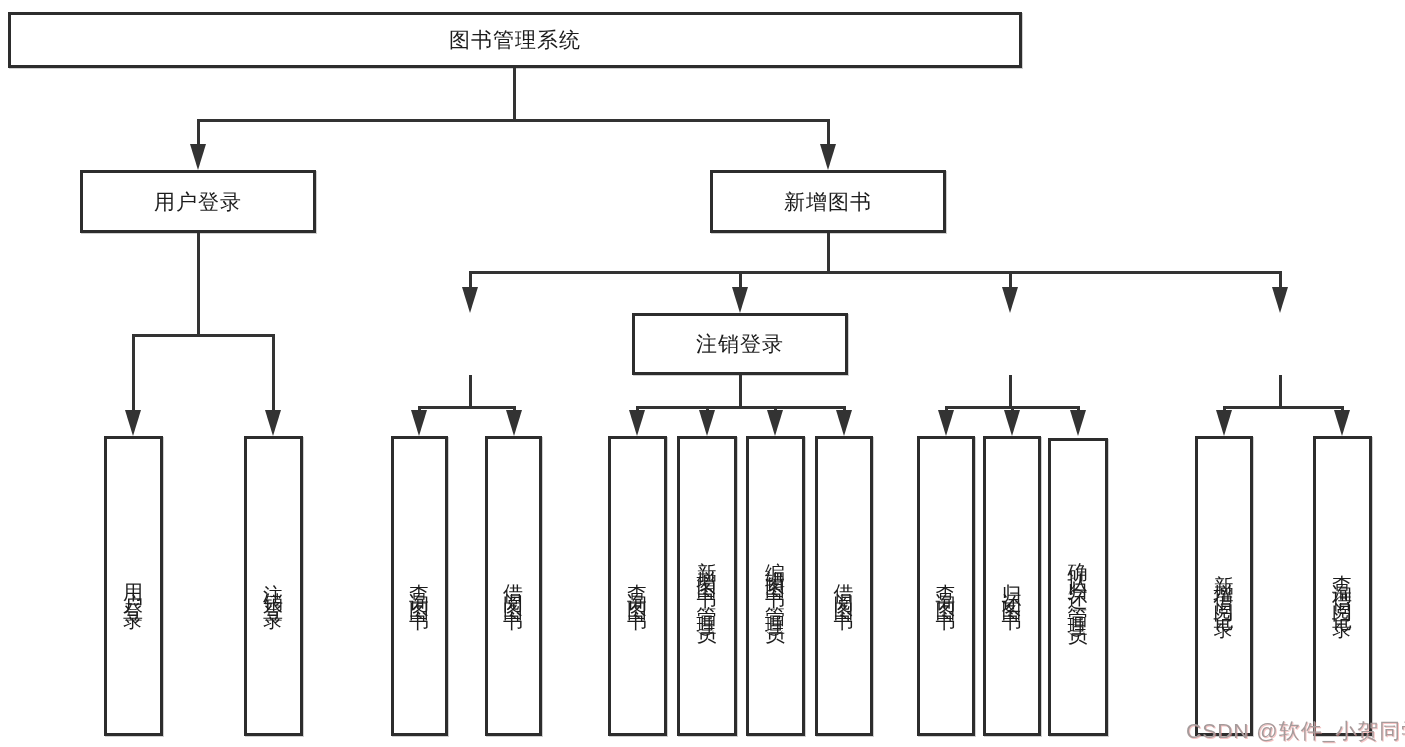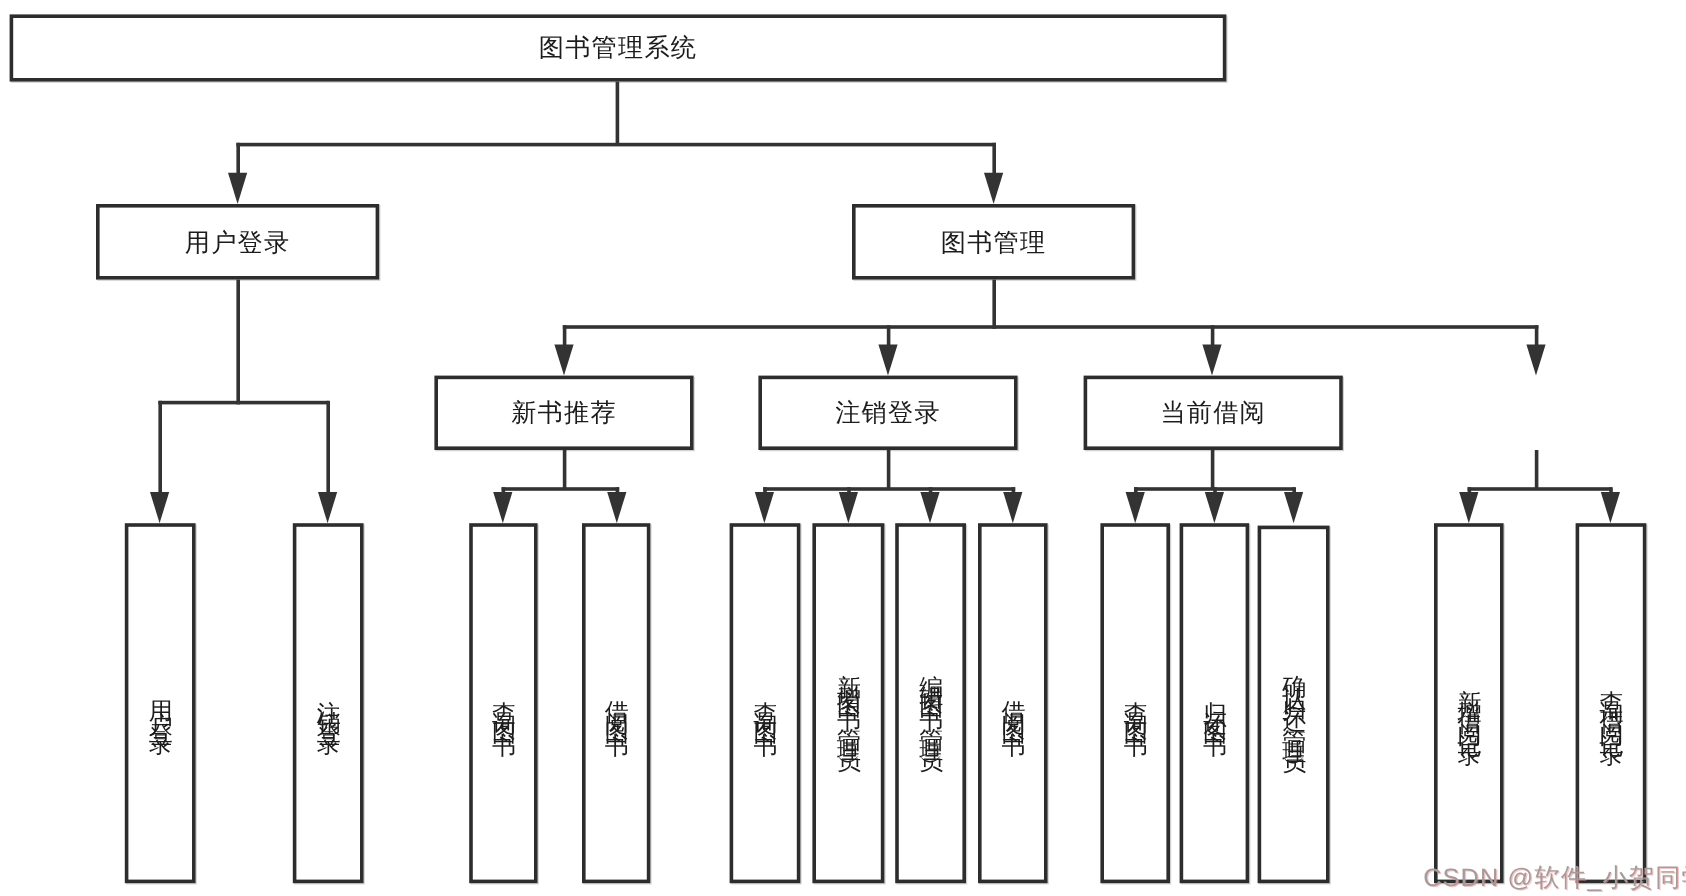--- a/index.html
+++ b/index.html
@@ -70,49 +70,43 @@
   <div class="hl" style="left:197px;top:119px;width:633px"></div>
   <div class="vl" style="left:197px;top:119px;height:32px"></div>
   <div class="ar" style="left:190px;top:144px"></div>
   <div class="vl" style="left:827px;top:119px;height:32px"></div>
   <div class="ar" style="left:820px;top:144px"></div>
 
   <div class="box" style="left:80px;top:170px;width:236px;height:63px">
     <span class="lbl">用户登录</span>
   </div>
   <div class="box" style="left:710px;top:170px;width:236px;height:63px">
-    <span class="lbl">图书管理</span>
+    <span class="lbl">新增图书</span>
   </div>
 
   <div class="vl" style="left:197px;top:233px;height:104px"></div>
   <div class="hl" style="left:132px;top:334px;width:142px"></div>
   <div class="vl" style="left:132px;top:334px;height:80px"></div>
   <div class="ar" style="left:125px;top:410px"></div>
   <div class="vl" style="left:272px;top:334px;height:80px"></div>
   <div class="ar" style="left:265px;top:410px"></div>
 
   <div class="vl" style="left:827px;top:233px;height:41px"></div>
   <div class="hl" style="left:469px;top:271px;width:813px"></div>
   <div class="vl" style="left:469px;top:271px;height:22px"></div>
   <div class="ar" style="left:462px;top:287px"></div>
   <div class="vl" style="left:739px;top:271px;height:22px"></div>
   <div class="ar" style="left:732px;top:287px"></div>
   <div class="vl" style="left:1009px;top:271px;height:22px"></div>
   <div class="ar" style="left:1002px;top:287px"></div>
   <div class="vl" style="left:1279px;top:271px;height:22px"></div>
   <div class="ar" style="left:1272px;top:287px"></div>
 
-  <div class="box" style="left:362px;top:313px;width:216px;height:62px">
-    <span class="lbl">新书推荐</span>
-  </div>
   <div class="box" style="left:632px;top:313px;width:216px;height:62px">
     <span class="lbl">注销登录</span>
-  </div>
-  <div class="box" style="left:903px;top:313px;width:216px;height:62px">
-    <span class="lbl">当前借阅</span>
   </div>
 
   <div class="vl" style="left:469px;top:375px;height:33px"></div>
   <div class="hl" style="left:418px;top:406px;width:98px"></div>
   <div class="vl" style="left:418px;top:406px;height:10px"></div>
   <div class="ar" style="left:411px;top:410px"></div>
   <div class="vl" style="left:513px;top:406px;height:10px"></div>
   <div class="ar" style="left:506px;top:410px"></div>
 
   <div class="vl" style="left:739px;top:375px;height:33px"></div>

